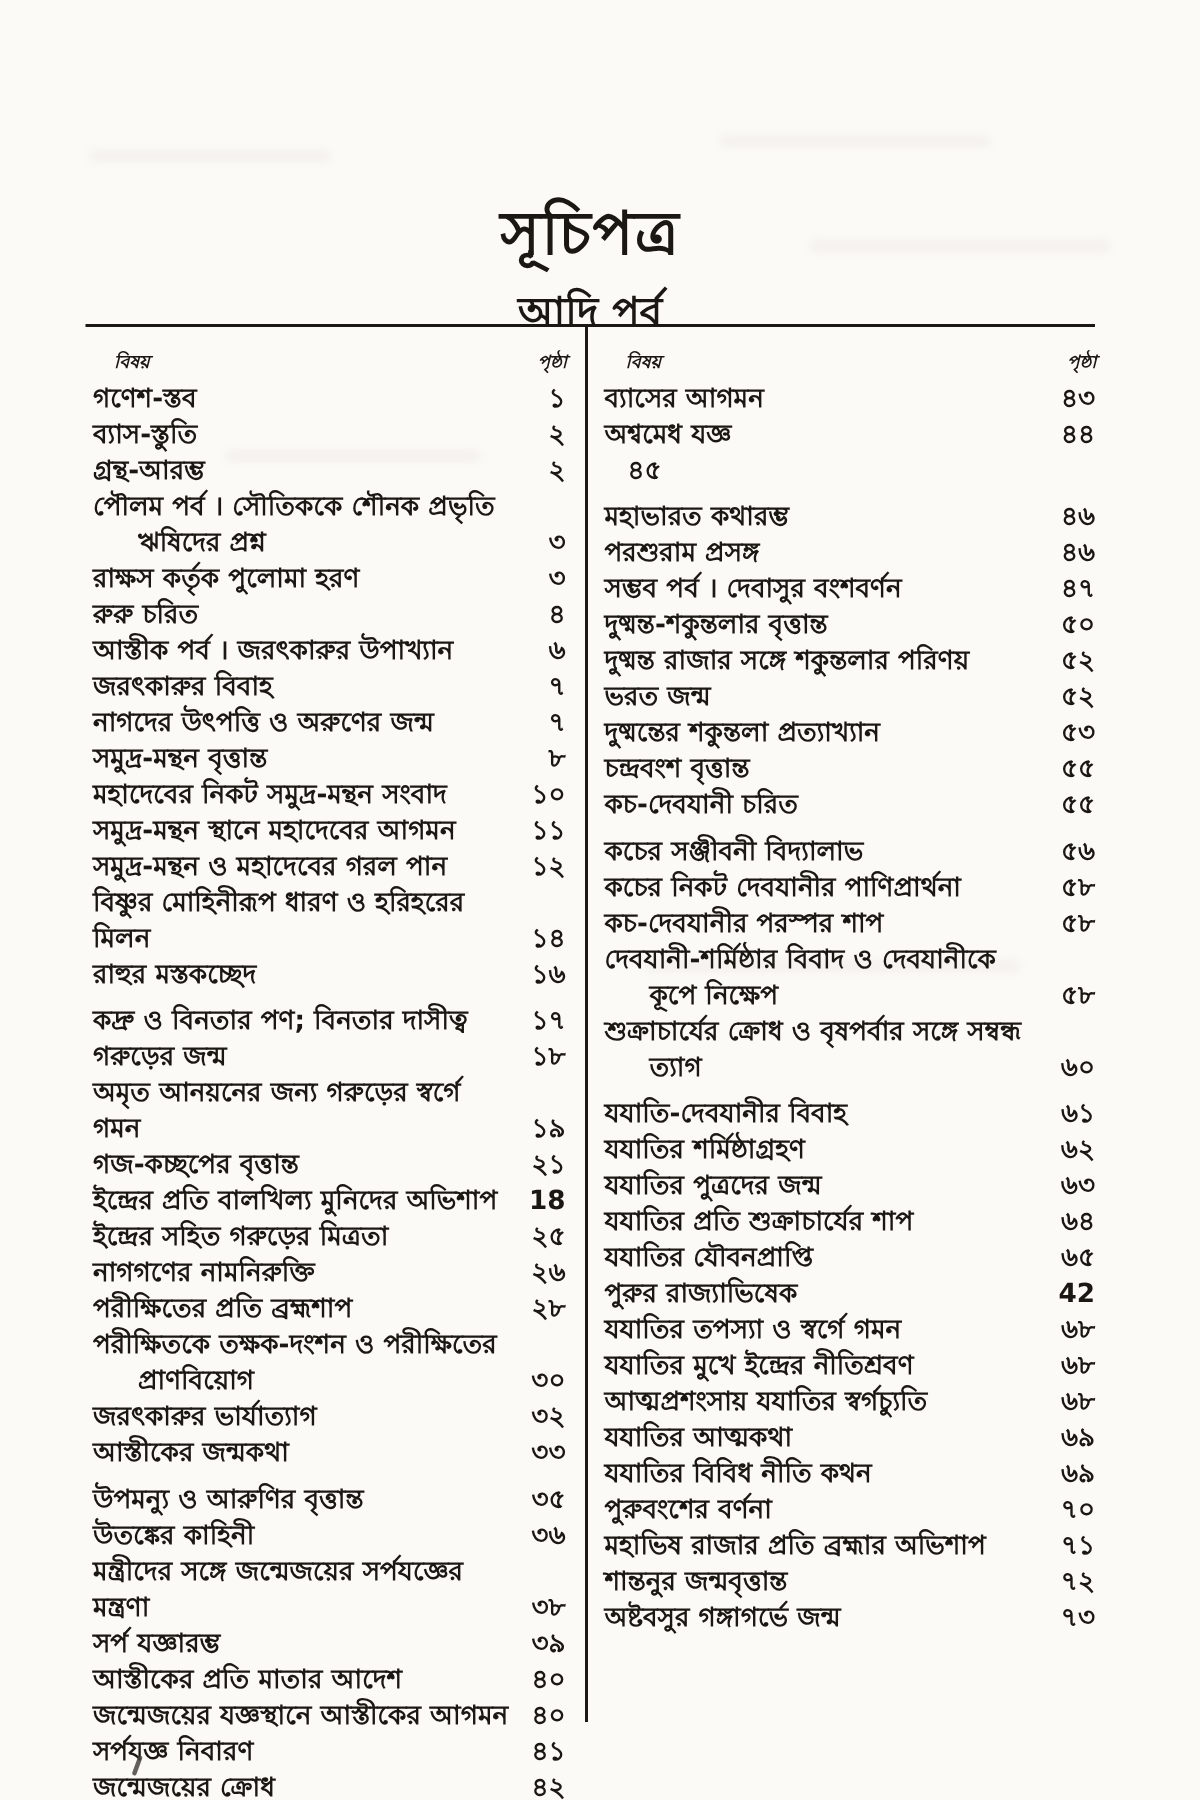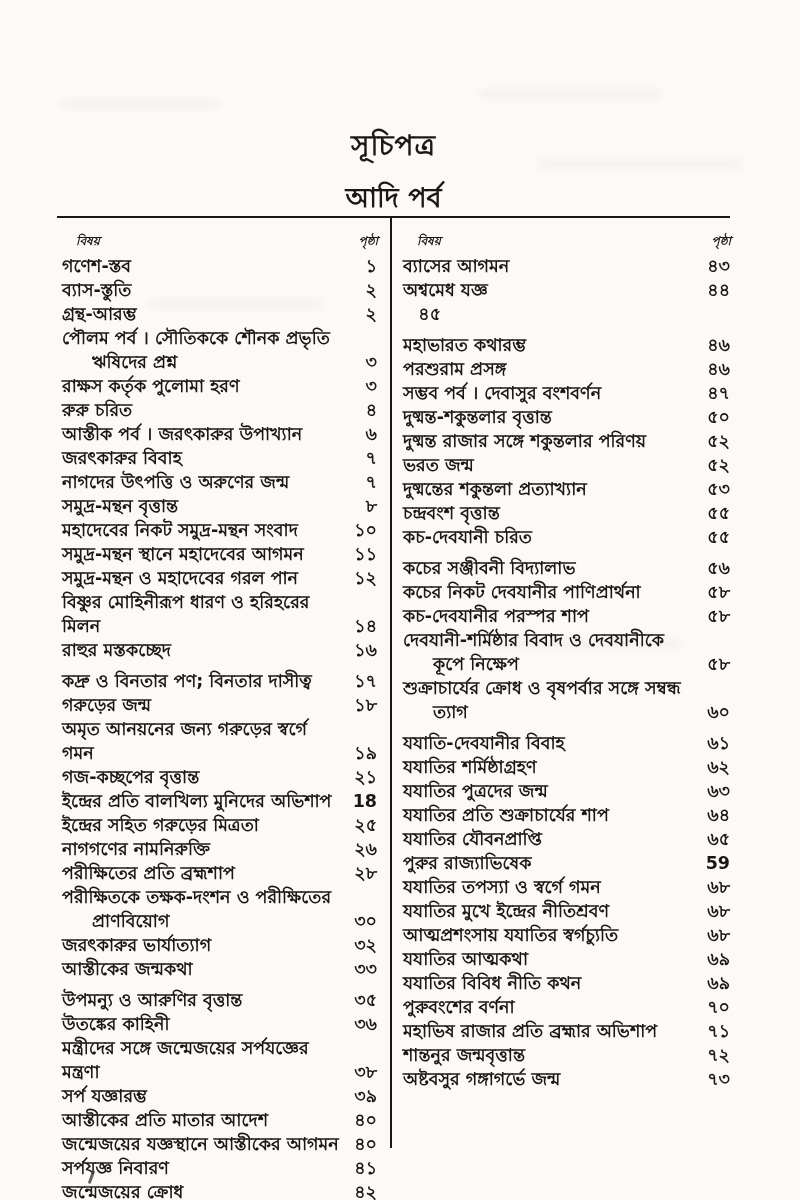--- a/index.html
+++ b/index.html
@@ -8,24 +8,24 @@
     background:#fbfaf7;
     font-family:"DejaVu Sans","Liberation Sans",sans-serif;
     color:#1b1712;
   }
   .page{position:absolute;inset:0;}
   
   .bleed{position:absolute;background:#b9a49b;opacity:.10;filter:blur(3px);border-radius:3px;}
   .penmark{position:absolute;left:90px;top:1170px;width:3px;height:14px;background:#4a4440;transform:rotate(20deg);border-radius:2px;opacity:.85;}
   .title{
     position:absolute;top:124px;left:57px;width:673px;text-align:center;
-    font-size:28px;font-weight:bold;letter-spacing:1px;
+    font-size:40px;font-weight:bold;letter-spacing:1px;
   }
   .subtitle{
-    position:absolute;top:177px;left:57px;width:673px;text-align:center;
+    position:absolute;top:187px;left:57px;width:673px;text-align:center;
     font-size:27px;font-weight:bold;
   }
   .top-rule{position:absolute;top:216px;left:57px;width:673px;height:2px;background:#1b1712;}
   .divider{position:absolute;top:218px;left:390px;width:2px;height:930px;background:#1b1712;}
   .col{position:absolute;top:226px;}
   .col-left{left:62px;width:318px;}
   .col-right{left:403px;width:330px;}
   .head-row{
     display:flex;justify-content:space-between;align-items:flex-end;
     font-size:12px;font-weight:bold;font-style:italic;
@@ -406,21 +406,21 @@
         <div class="row">
           <div class="titlecell">
             <span>যযাতির যৌবনপ্রাপ্তি</span>
           </div>
           <div class="pagecell">৬৫</div>
         </div>
         <div class="row">
           <div class="titlecell">
             <span>পুরুর রাজ্যাভিষেক</span>
           </div>
-          <div class="pagecell">59</div>
+          <div class="pagecell">42</div>
         </div>
         <div class="row">
           <div class="titlecell">
             <span>যযাতির তপস্যা ও স্বর্গে গমন</span>
           </div>
           <div class="pagecell">৬৮</div>
         </div>
         <div class="row">
           <div class="titlecell">
             <span>যযাতির মুখে ইন্দ্রের নীতিশ্রবণ</span>

